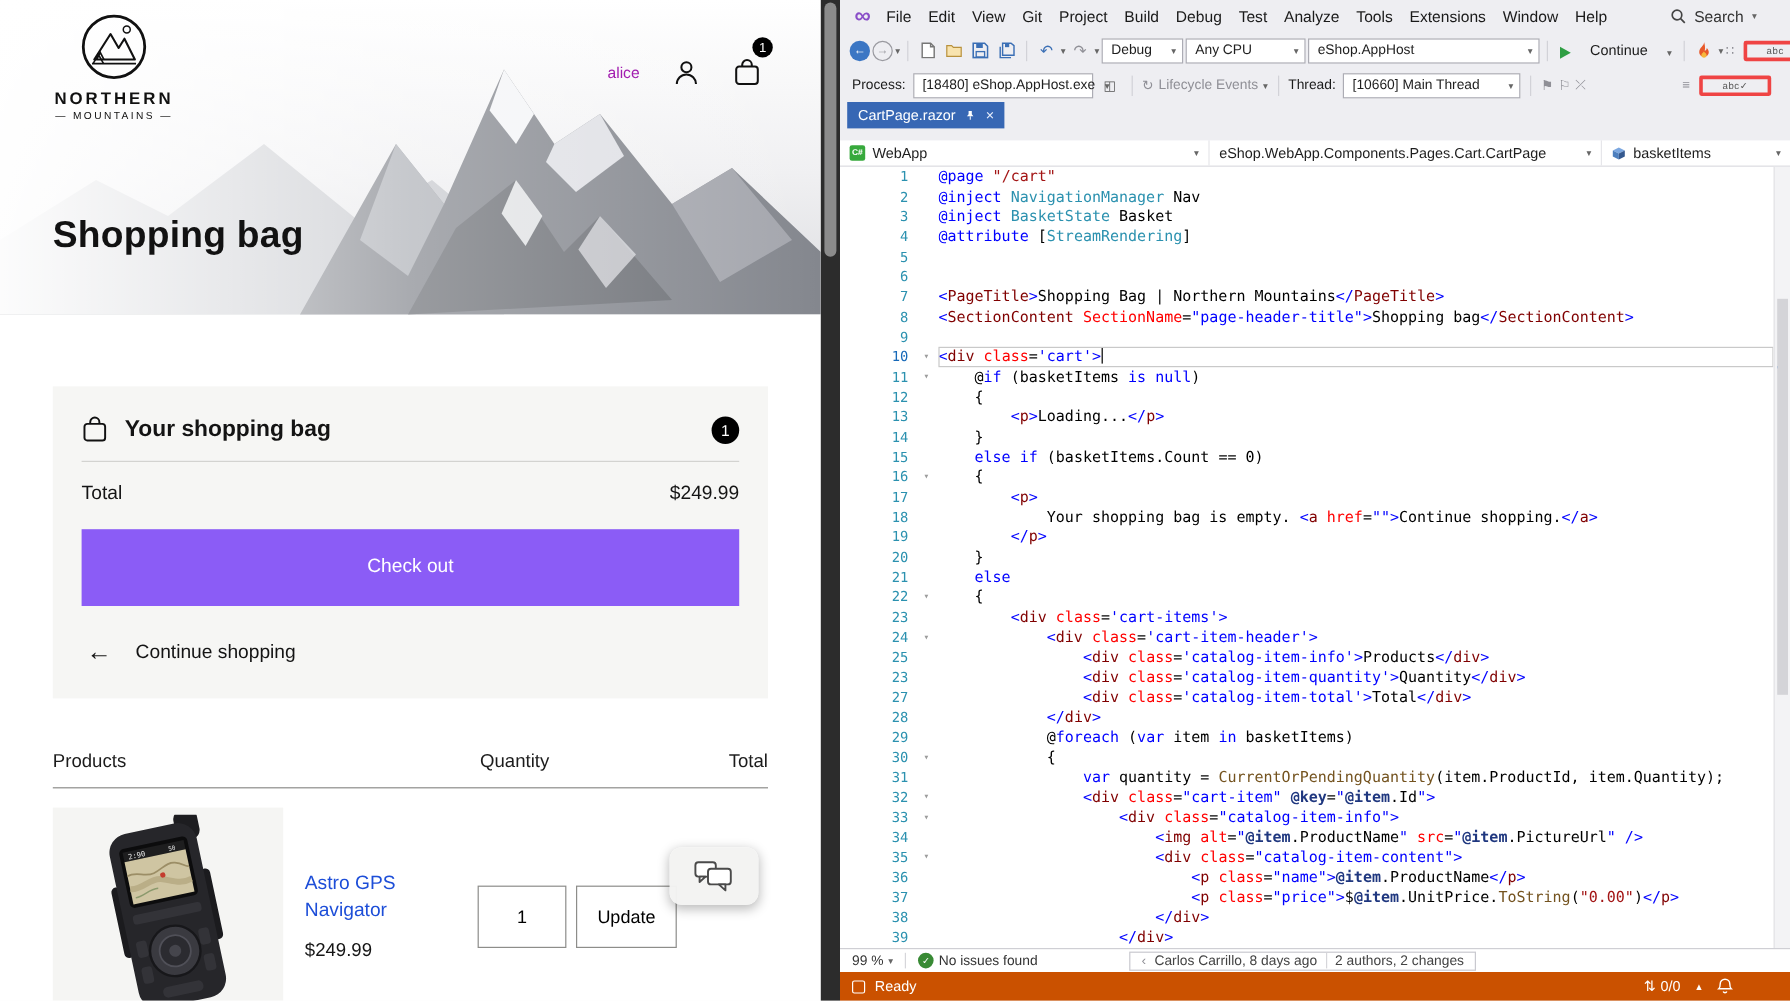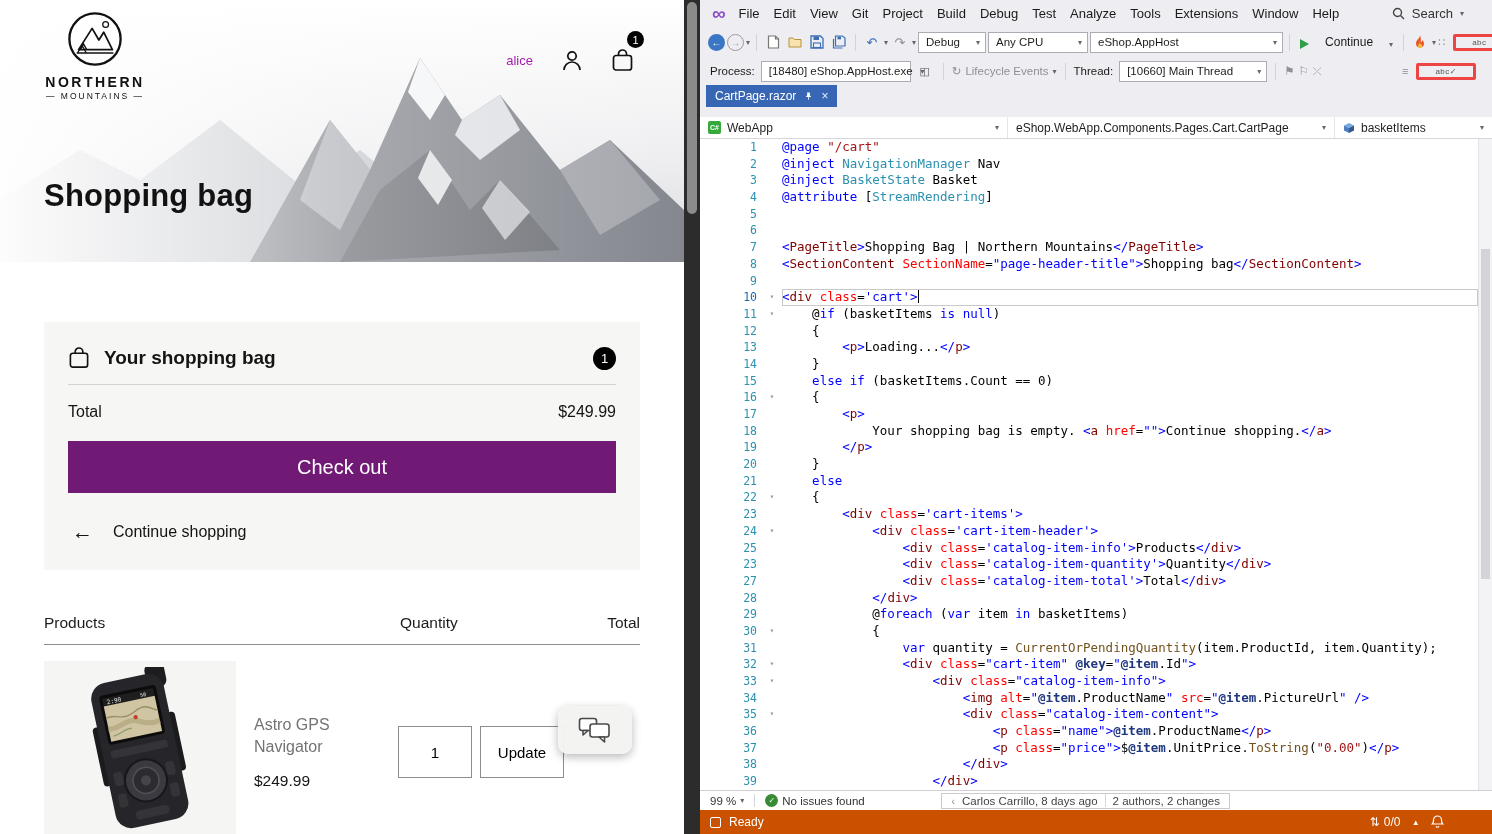--- a/index.html
+++ b/index.html
@@ -19,32 +19,32 @@
   .cart-badge{position:absolute;top:-17px;right:-10px;width:17px;height:17px;border-radius:50%;background:#000;color:#fff;font-size:11px;display:flex;align-items:center;justify-content:center}
   .hero-title{position:absolute;left:44px;top:178px;font-size:31px;font-weight:700;color:#121212;letter-spacing:.2px}
 
   .shop-main{padding:0 44px}
   .card{margin-top:60px;background:#f6f6f4;padding:24px 24px 28px}
   .card-head{display:flex;align-items:center;gap:14px}
   .card-title{font-size:19px;font-weight:700;color:#141414;flex:1}
   .count-badge{width:23px;height:23px;border-radius:50%;background:#000;color:#fff;font-size:13px;display:flex;align-items:center;justify-content:center}
   .card-divider{margin-top:14px;border-bottom:1px solid #d3d3d0}
   .total-row{display:flex;justify-content:space-between;margin-top:18px;font-size:16px;color:#141414}
-  .checkout-btn{margin-top:20px;width:100%;height:52px;background:#701a75;color:#fff;font-size:20px;border:none;cursor:pointer;font-family:inherit}
+  .checkout-btn{margin-top:20px;width:100%;height:64px;background:#8b5cf6;color:#fff;font-size:16px;border:none;cursor:pointer;font-family:inherit}
   .continue-row{margin-top:28px;display:flex;align-items:center;gap:20px;background:none;border:none;font-family:inherit;font-size:16px;color:#141414;cursor:pointer;padding:0 0 0 4px}
   .continue-row .arrow{font-size:21px;line-height:1}
 
   .cols{display:flex;margin-top:44px;padding-bottom:12px;border-bottom:1px solid #8d8d8a;font-size:15.5px;color:#1c1c1c}
   .cols .c1{width:356px}
   .cols .c2{flex:1}
   .cols .c3{width:60px;text-align:right}
   .item-row{display:flex;align-items:center;margin-top:16px}
   .pimg{width:192px;height:182px;background:#f5f5f3;flex:none;display:flex;align-items:center;justify-content:center}
   .pinfo{width:130px;margin-left:18px}
-  .pname{font-size:16px;line-height:1.4;color:#737373}
+  .pname{font-size:16px;line-height:1.4;color:#1d4ed8}
   .pprice{margin-top:14px;font-size:15.5px;color:#151515}
   .qty-input{width:74px;height:52px;border:1px solid #8d8d8a;background:#fff;text-align:center;font-size:15px;font-family:inherit;margin-left:14px}
   .update-btn{width:84px;height:52px;border:1px solid #8d8d8a;background:#fff;font-size:15px;font-family:inherit;margin-left:8px;cursor:pointer}
   .chat-fab{position:absolute;top:706px;right:52px;width:74px;height:48px;background:rgba(243,243,242,.97);border:none;border-radius:10px;box-shadow:0 3px 10px rgba(0,0,0,.28);display:flex;align-items:center;justify-content:center;cursor:pointer;z-index:5}
 
   
   .vstrip{width:16px;flex:none;background:#2c2c2c;position:relative}
   .vstrip .thumb{position:absolute;left:3px;top:2px;width:10px;height:212px;background:#8b8b8b;border-radius:5px}
 
   

